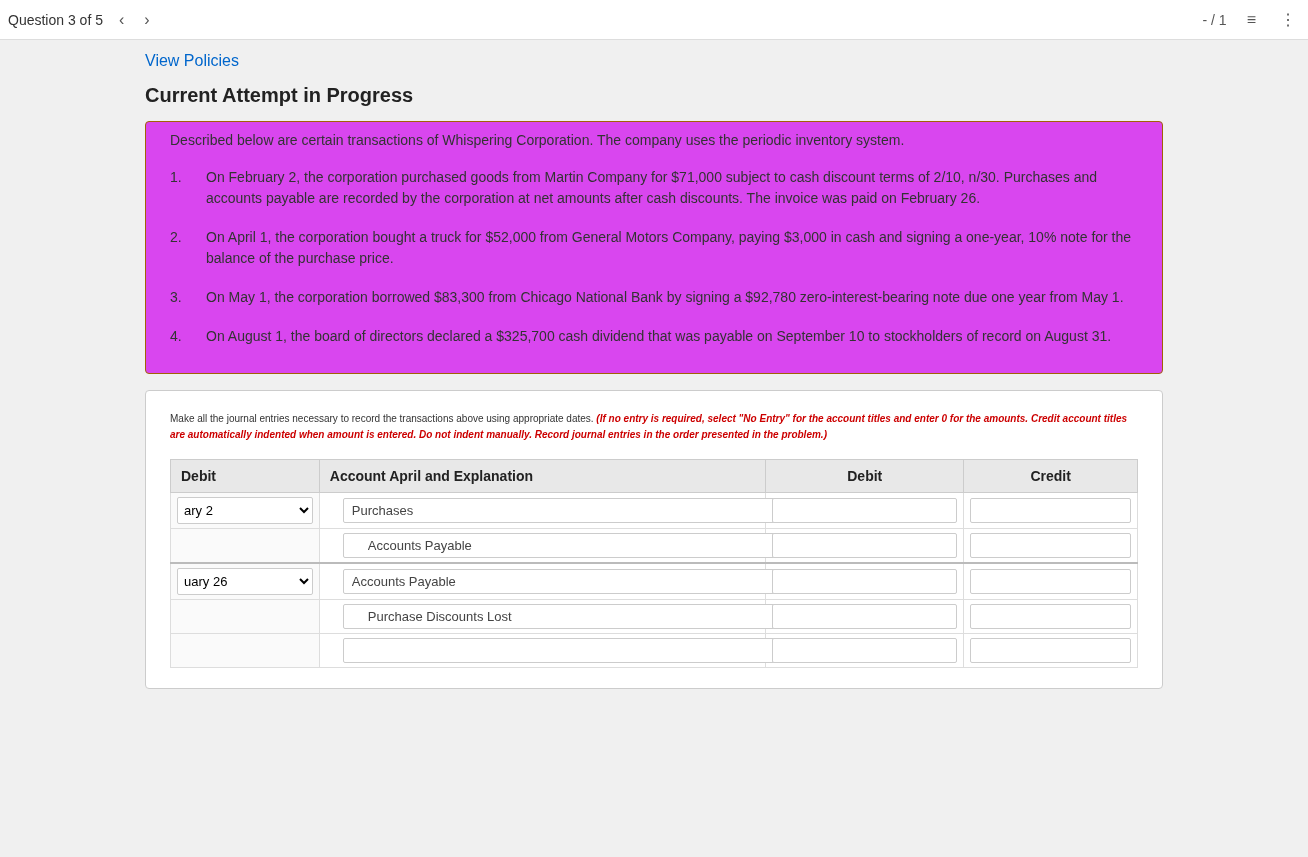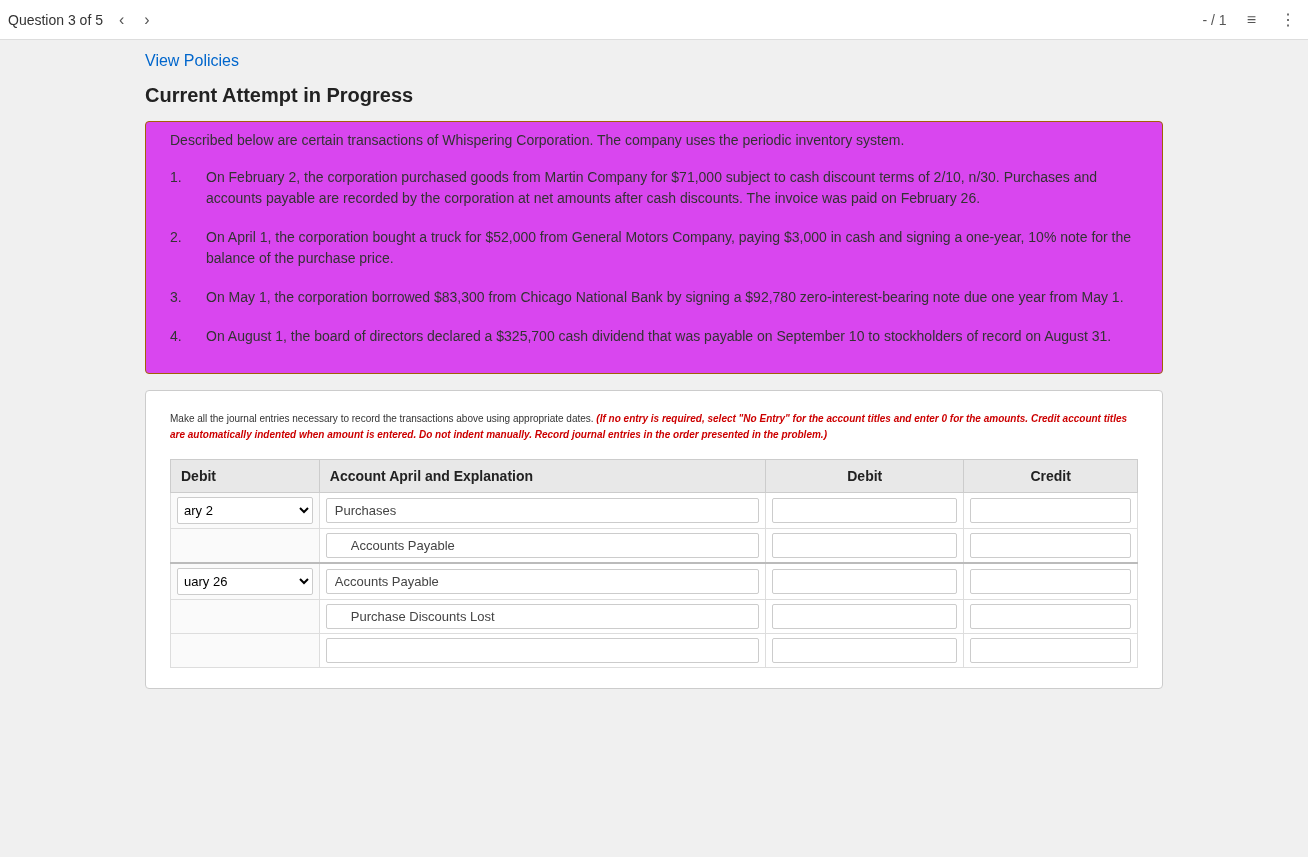--- a/index.html
+++ b/index.html
@@ -146,20 +146,21 @@
       background: #fff;
     }
     .account-input {
       width: 100%;
       border: 1px solid #ccc;
       padding: 4px 8px;
       font-size: 13px;
       border-radius: 2px;
       background: #fff;
       color: #444;
+      margin-left: 17px;
     }
     .amount-input {
       width: 100%;
       border: 1px solid #ccc;
       padding: 4px 8px;
       font-size: 13px;
       border-radius: 2px;
       background: #fff;
     }
     .journal-table td.date-cell {

